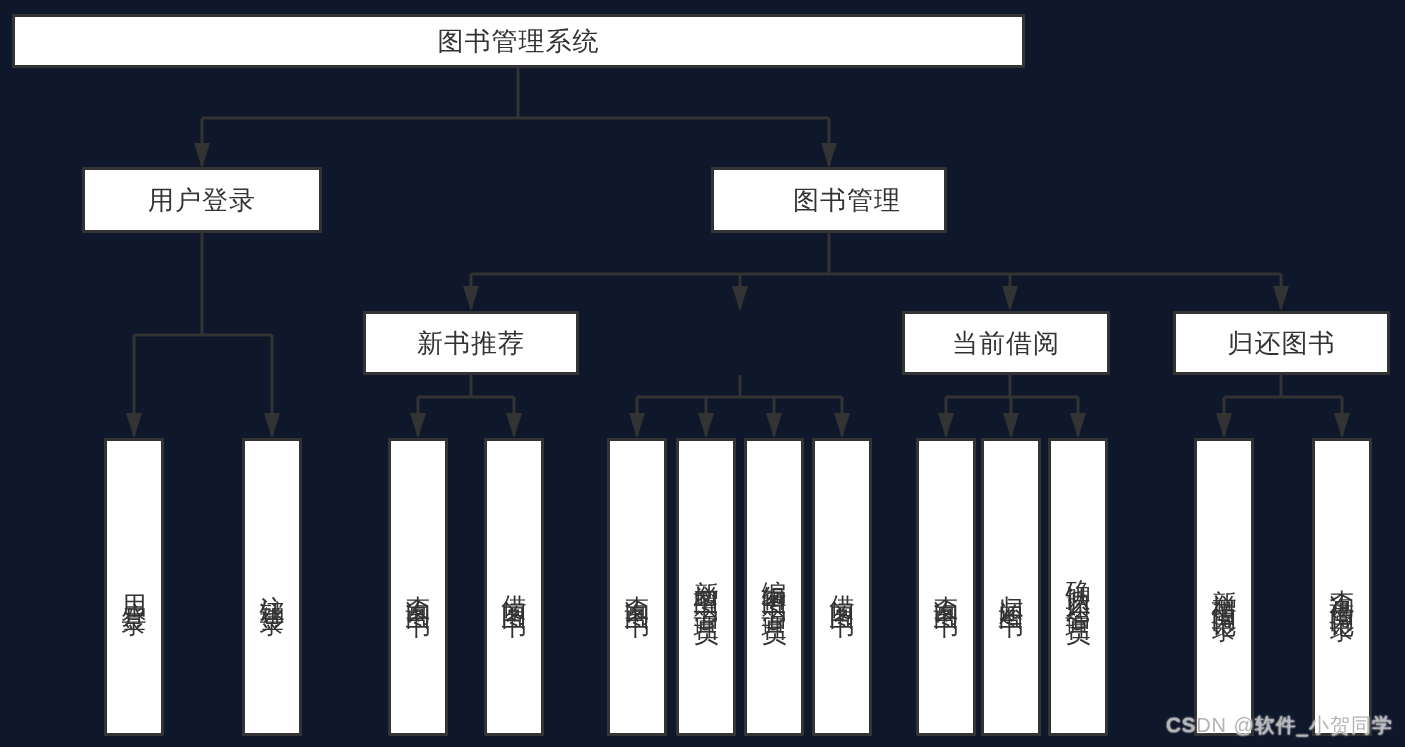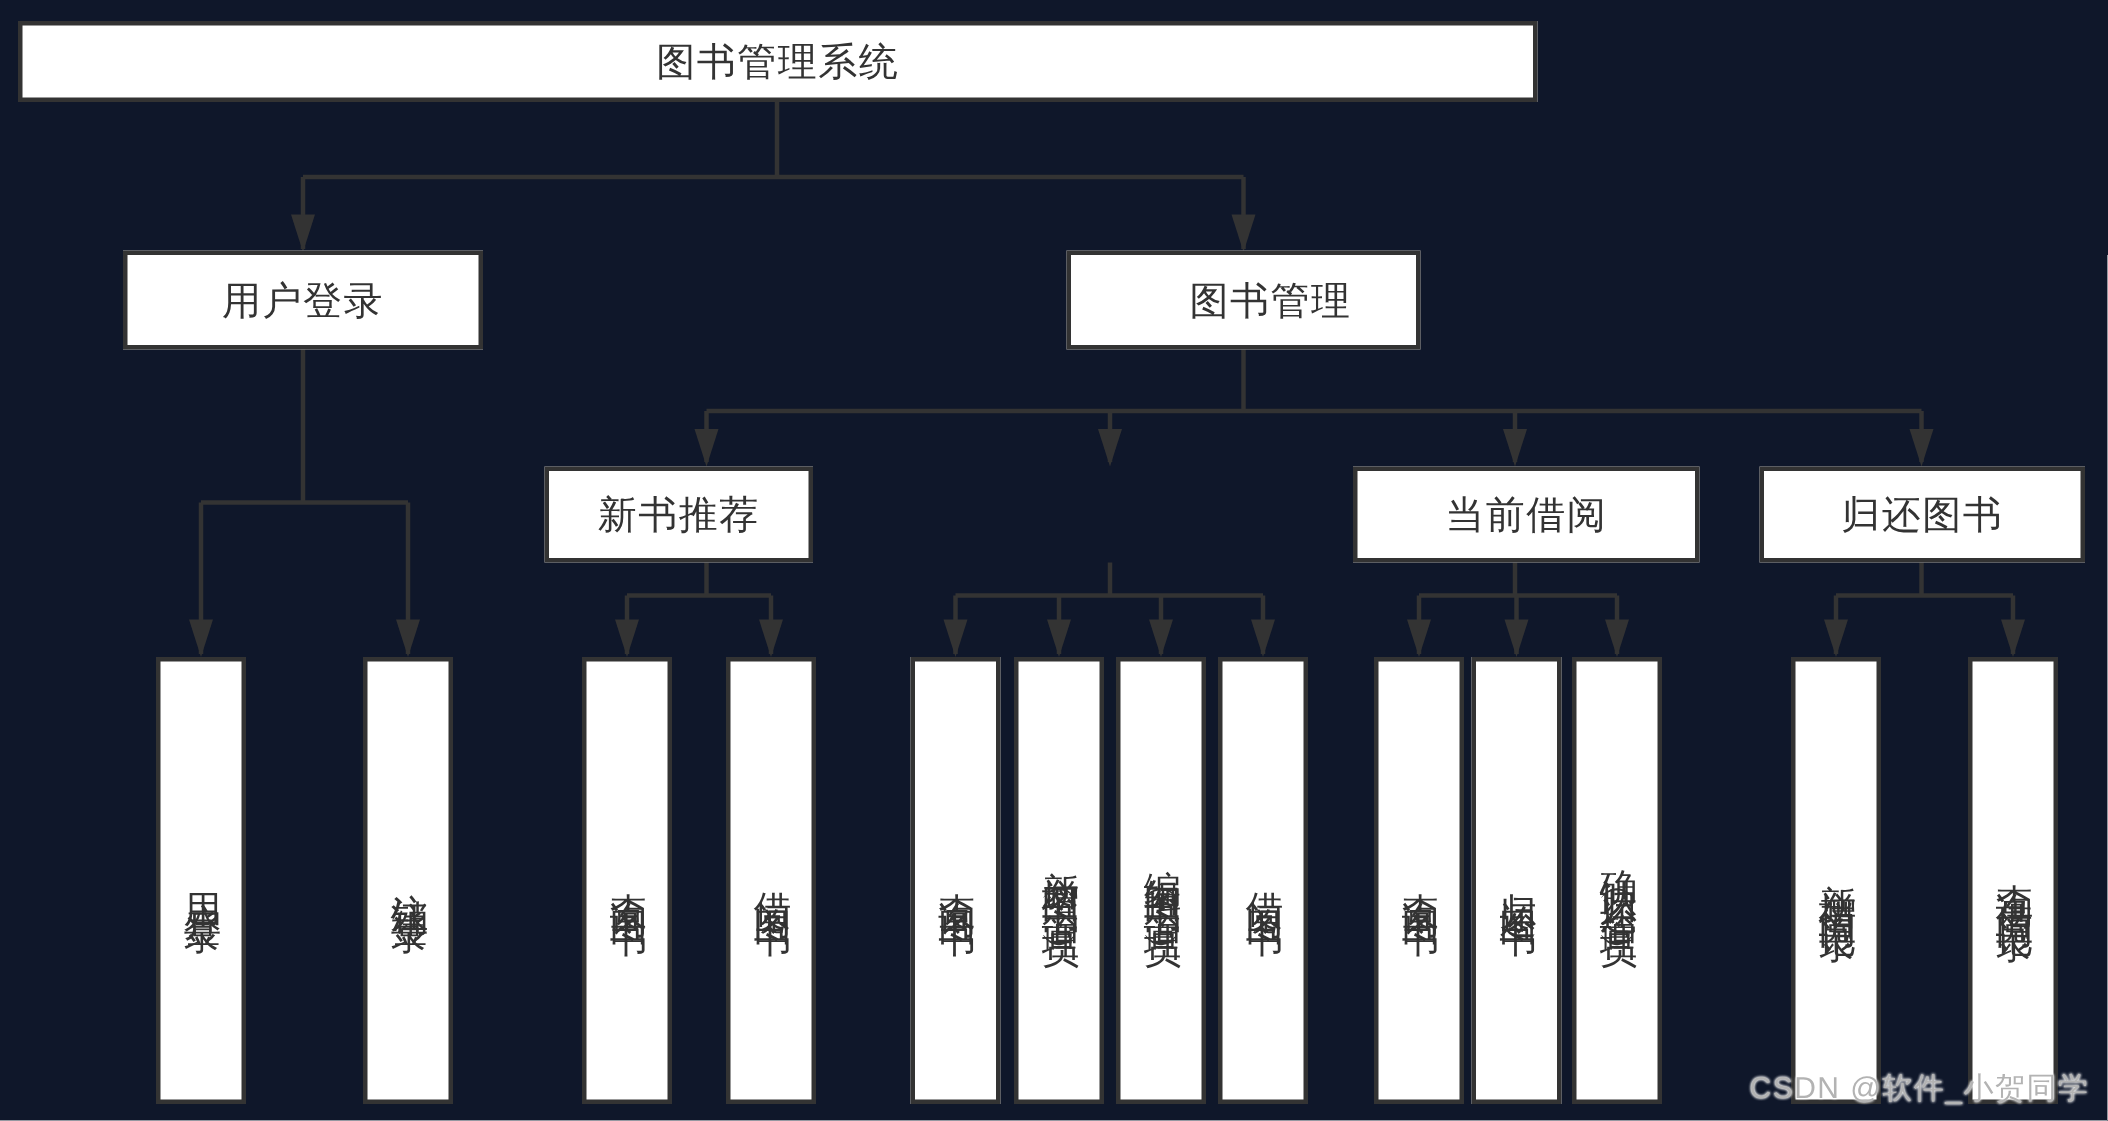--- a/index.html
+++ b/index.html
@@ -96,22 +96,22 @@
       <polygon points="1216,413 1232,413 1224,438"></polygon>
       <polygon points="1334,413 1350,413 1342,438"></polygon>
     </g>
   </svg>
 
   <div class="box" style="left:12px; top:14px; width:1013px; height:54px;">图书管理系统</div>
 
   <div class="box" style="left:82px; top:167px; width:240px; height:66px;">用户登录</div>
   <div class="box" style="left:711px; top:167px; width:236px; height:66px;padding-left:36px;">图书管理</div>
 
-  <div class="box" style="left:363px; top:311px; width:179px; height:64px;">新书推荐</div>
-  <div class="box" style="left:902px; top:311px; width:231px; height:64px;">当前借阅</div>
+  <div class="box" style="left:363px; top:311px; width:216px; height:64px;">新书推荐</div>
+  <div class="box" style="left:902px; top:311px; width:208px; height:64px;">当前借阅</div>
   <div class="box" style="left:1173px; top:311px; width:217px; height:64px;">归还图书</div>
 
   <div class="box vbox" style="left:104px; top:438px; width:60px; height:298px;">用户登录</div>
   <div class="box vbox" style="left:242px; top:438px; width:60px; height:298px;">注销登录</div>
 
   <div class="box vbox" style="left:388px; top:438px; width:60px; height:298px;">查询图书</div>
   <div class="box vbox" style="left:484px; top:438px; width:60px; height:298px;">借阅图书</div>
 
   <div class="box vbox" style="left:607px; top:438px; width:60px; height:298px;">查询图书</div>
   <div class="box vbox" style="left:676px; top:438px; width:60px; height:298px;">新增图书（管理员）</div>

